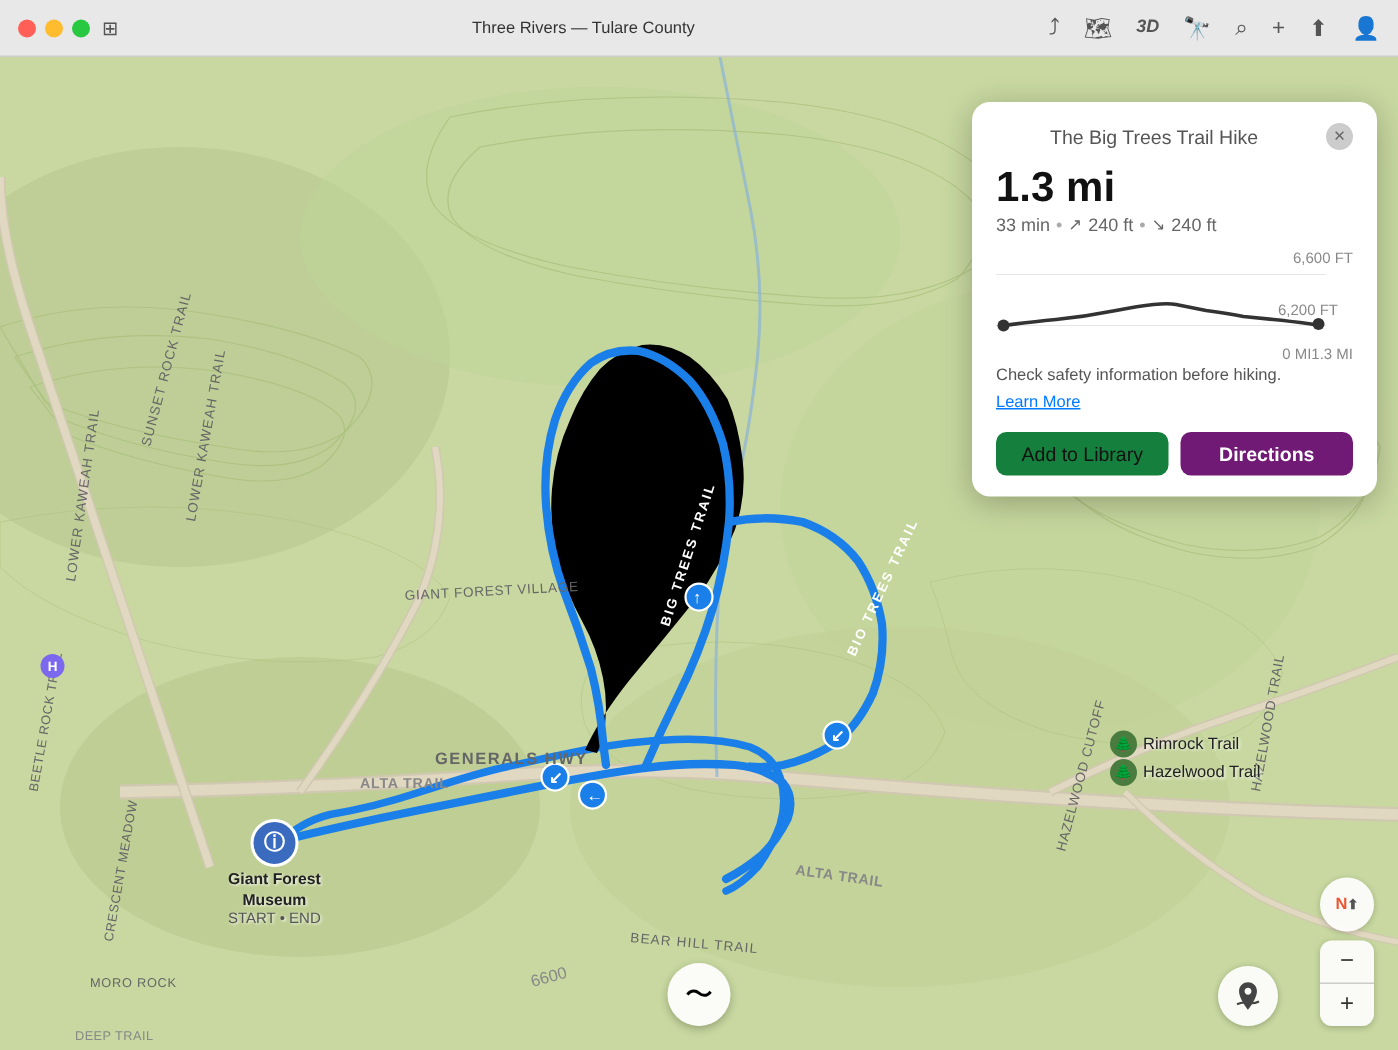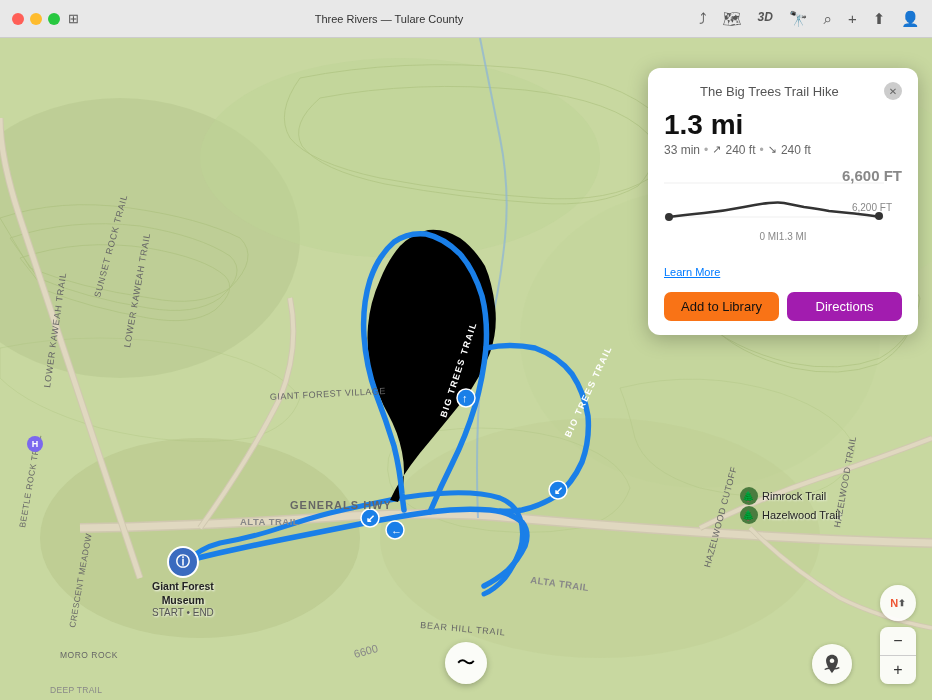--- a/index.html
+++ b/index.html
@@ -113,64 +113,64 @@
       display: flex;
       align-items: center;
       gap: 4px;
     }
     .card-meta .sep { color: #aaa; }
     .elevation-chart {
       margin: 10px 0 4px 0;
       position: relative;
       height: 60px;
     }
-    .elev-top { position: absolute; top: 0; right: 0; font-size: 15px; color: #888; font-weight: bold; }
+    .elev-top { position: absolute; top: 0; right: 0; font-size: 10px; color: #888; }
     .elev-bottom { position: absolute; bottom: 14px; right: 10px; font-size: 10px; color: #888; }
     .x-labels {
       display: flex;
-      justify-content: center;
+      justify-content: flex-end;
       font-size: 10px;
       color: #888;
-      margin-bottom: 20px;
+      margin-bottom: 2px;
     }
     .safety-text {
       font-size: 11px;
       color: #555;
       margin-bottom: 2px;
     }
     .learn-more {
       font-size: 11px;
       color: #007aff;
       cursor: pointer;
       text-align: center;
     }
     .card-actions {
       display: flex;
       gap: 8px;
       margin-top: 12px;
     }
     .btn-library {
       flex: 1;
       padding: 7px 0;
-      background: #f97316;
+      background: #15803d;
       border: none;
       border-radius: 7px;
       font-size: 13px;
       font-weight: 500;
       cursor: pointer;
       color: #111;
     }
     .btn-directions {
       flex: 1;
       padding: 7px 0;
-      background: #a21caf;
+      background: #701a75;
       border: none;
       border-radius: 7px;
       font-size: 13px;
-      font-weight: 400;
+      font-weight: 700;
       cursor: pointer;
       color: white;
     }
 
     
     .poi-marker {
       position: absolute;
       display: flex;
       align-items: center;
       gap: 4px;
@@ -468,20 +468,21 @@
         <circle cx="5" cy="36" r="4" fill="#333"></circle>
         <circle cx="215" cy="35" r="4" fill="#333"></circle>
       </svg>
       <span class="elev-bottom">6,200 FT</span>
     </div>
     <div class="x-labels">
       <span>0 MI</span>
       <span>1.3 MI</span>
     </div>
 
+    <div class="safety-text">Check safety information before hiking.</div>
     <a class="learn-more" href="#">Learn More</a>
 
     <div class="card-actions">
       <button class="btn-library">Add to Library</button>
       <button class="btn-directions">Directions</button>
     </div>
   </div>
 
   <div class="recenter-btn" style="left:auto; bottom:16px; right:60px;">
     <svg width="22" height="22" viewBox="0 0 24 24" fill="none">

